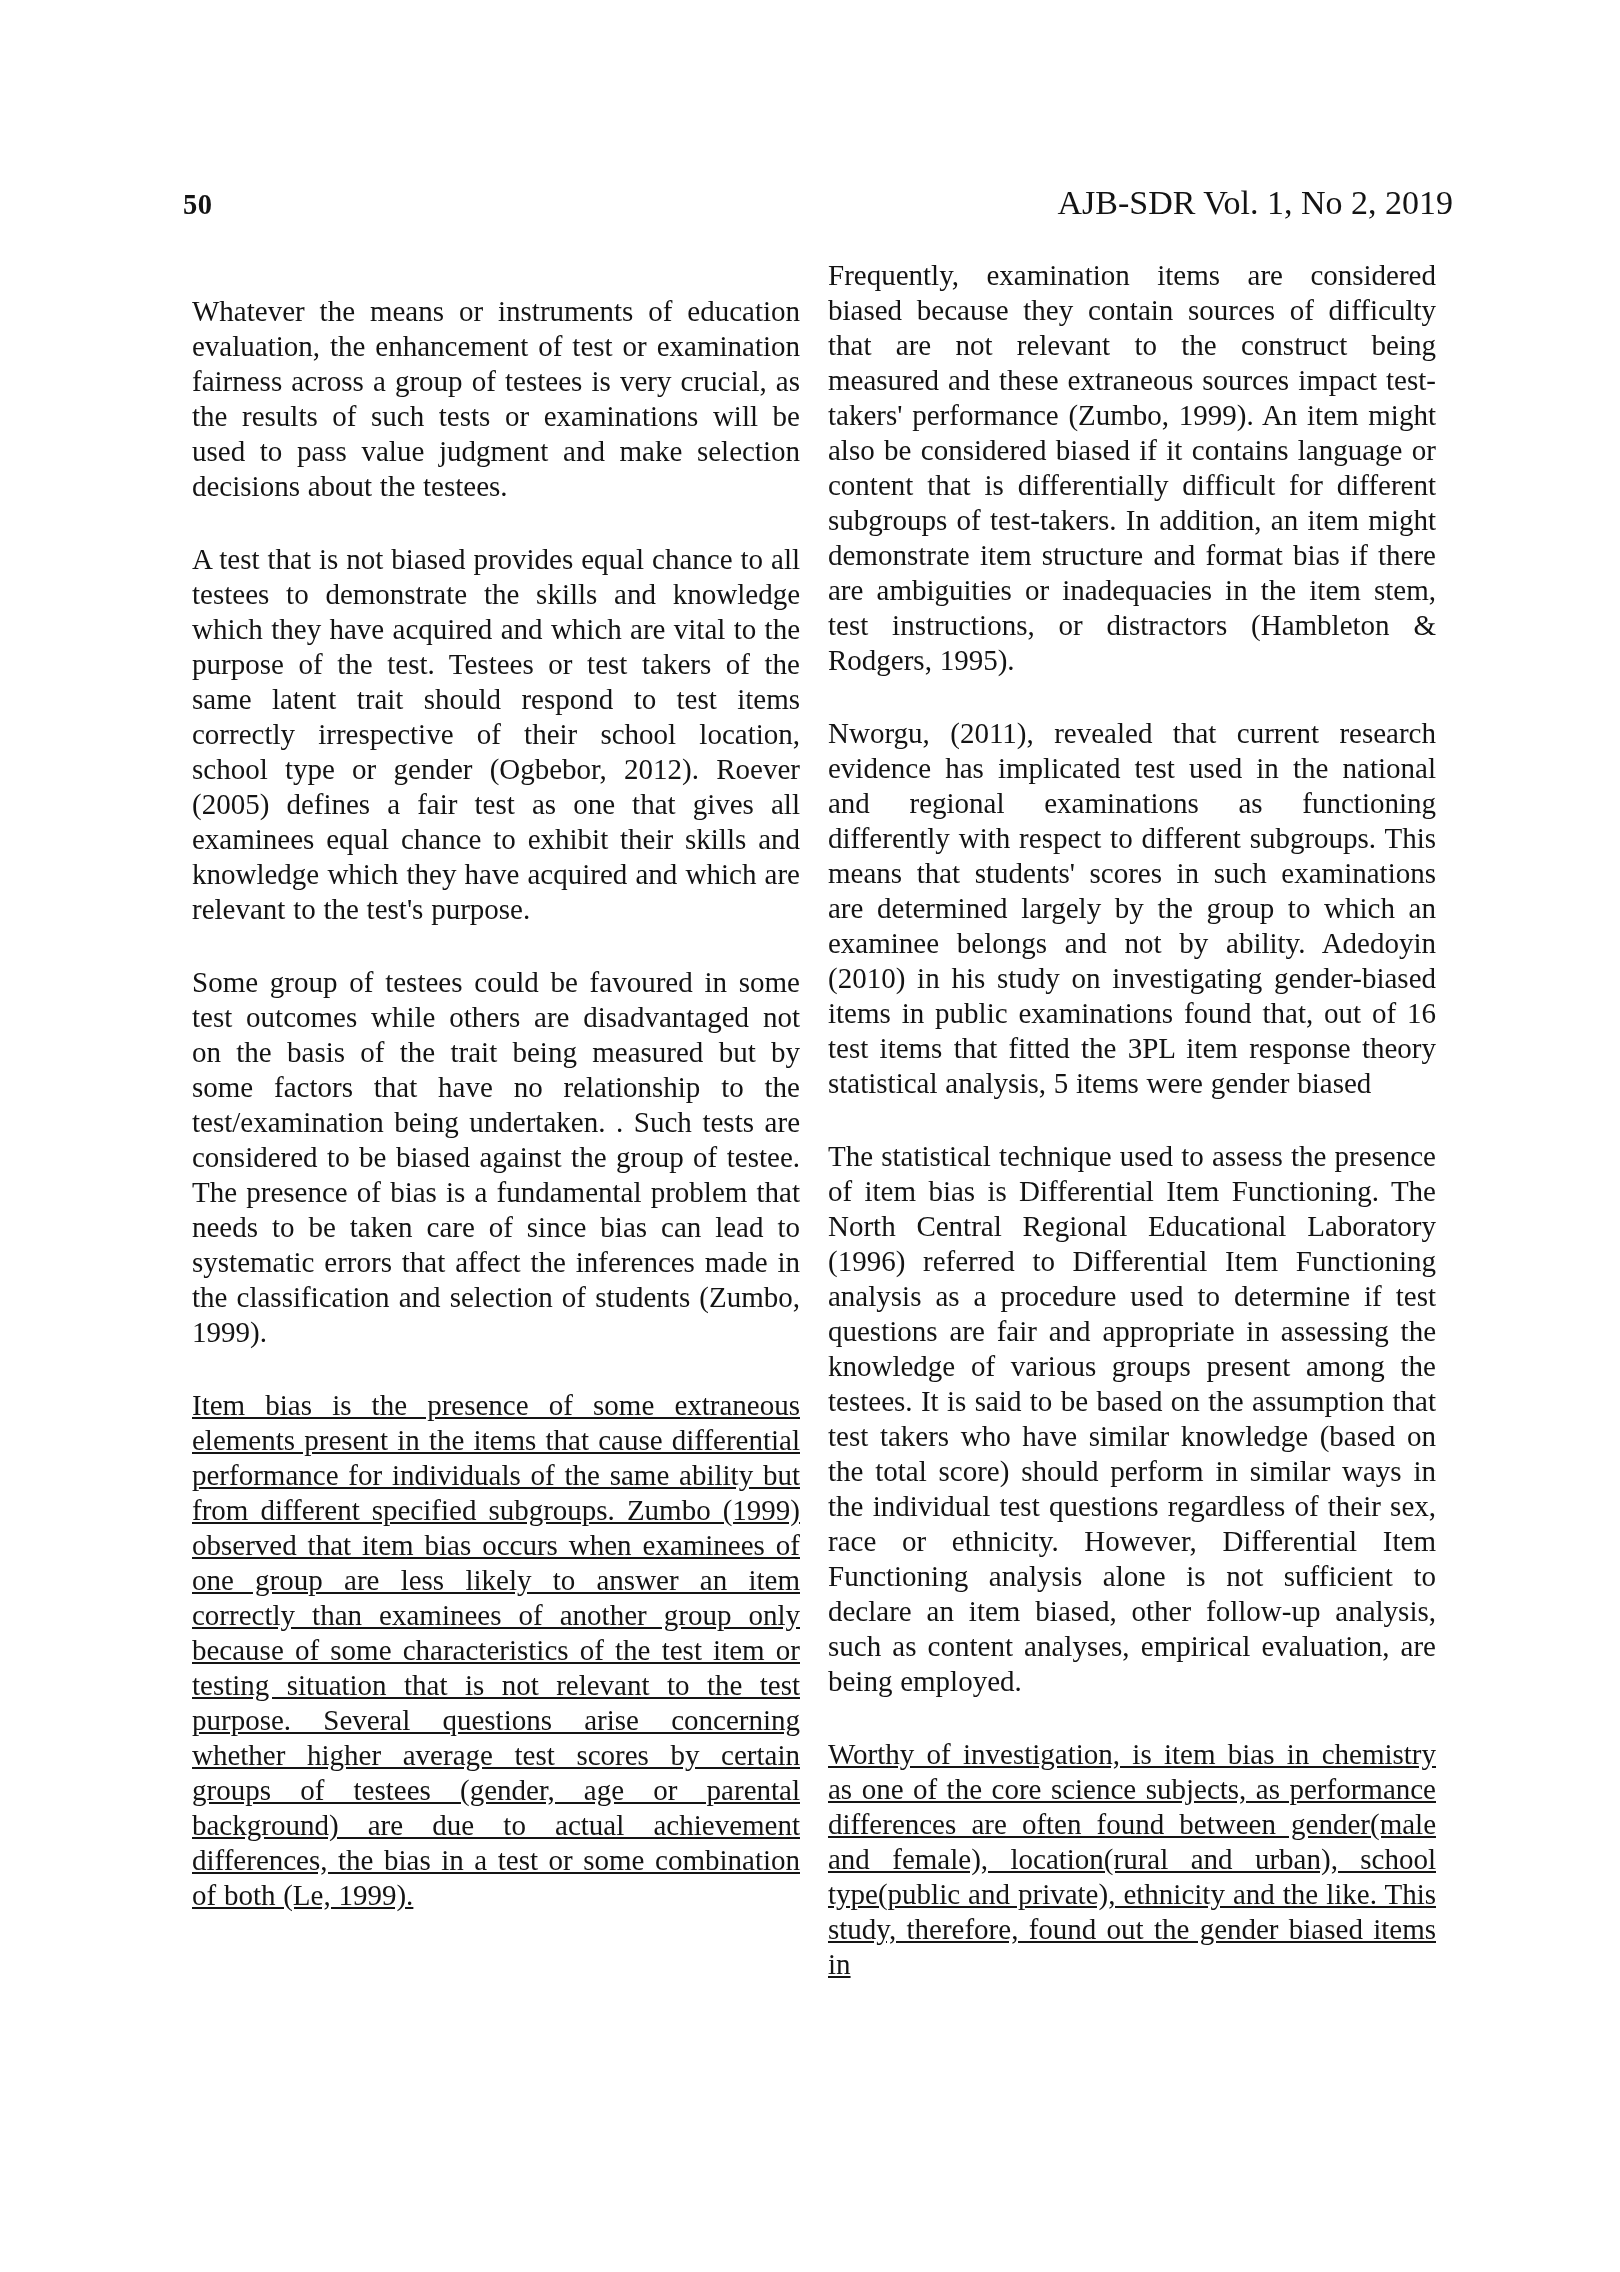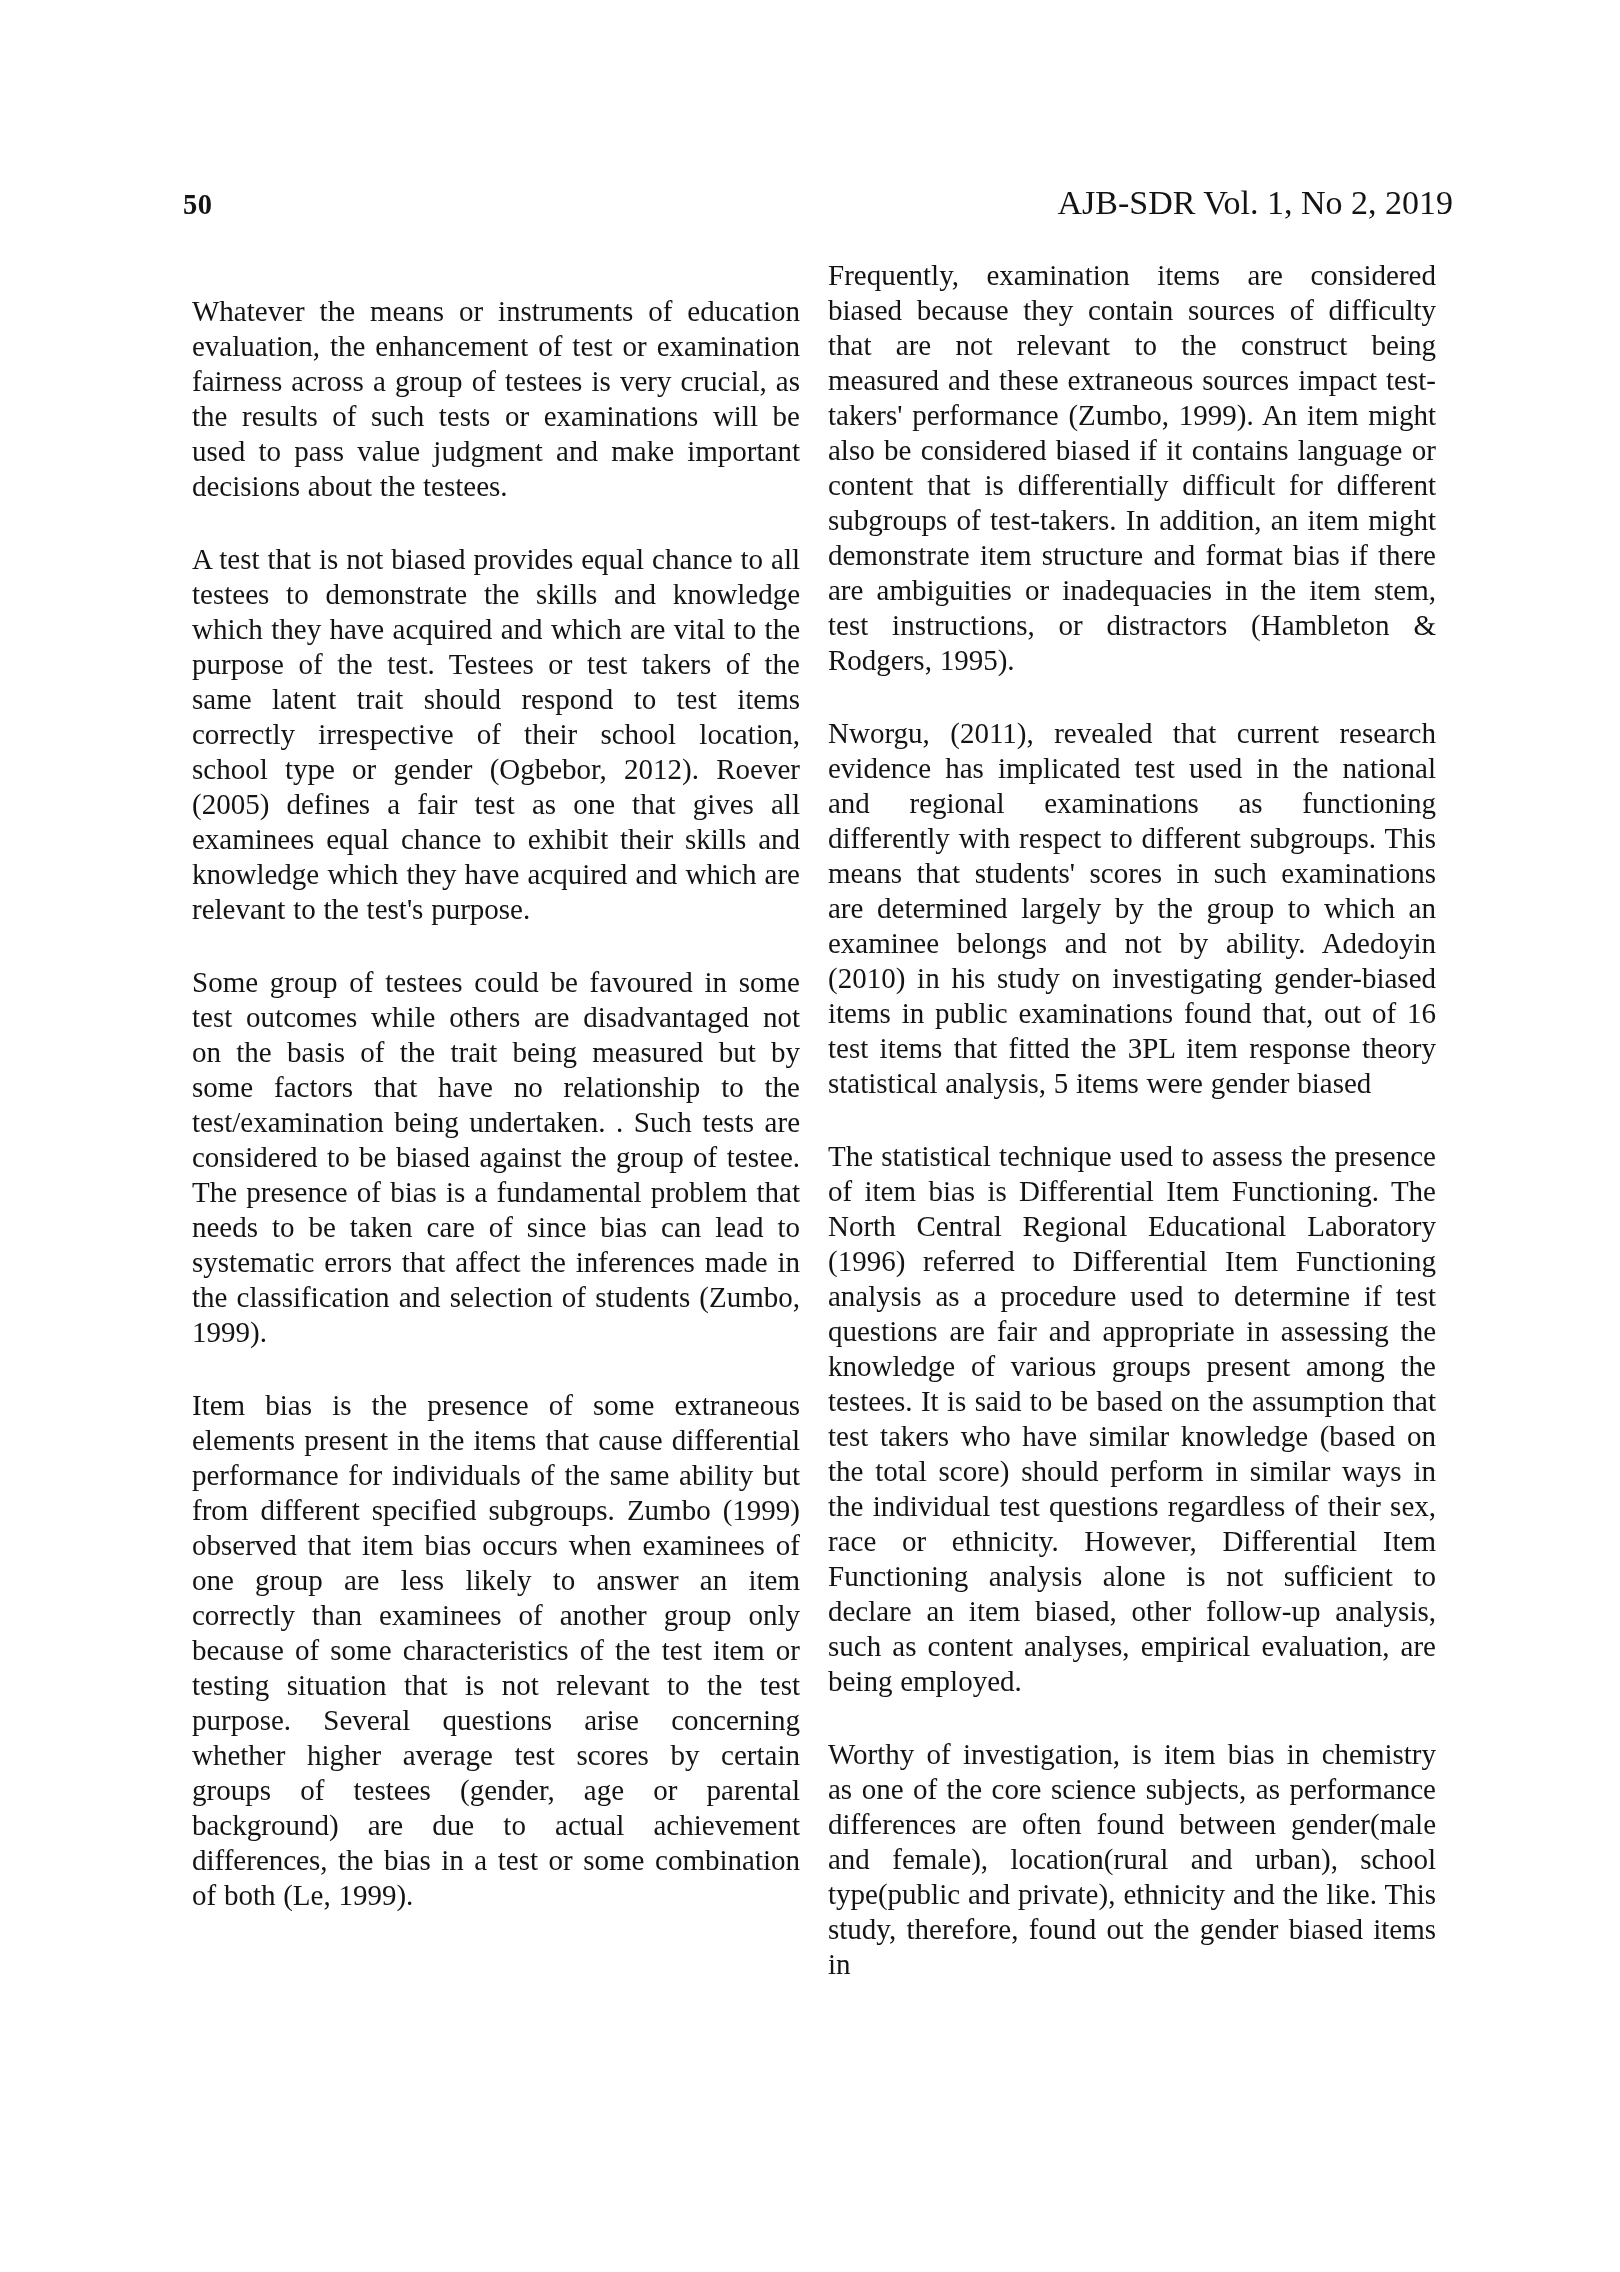--- a/index.html
+++ b/index.html
@@ -51,39 +51,40 @@
     word-spacing: 0.5px;
   }
   .col-left {
     padding-top: 36px;
   }
   .col p {
     margin: 0 1px 38px 0;
   }
   .col p:last-child {
     margin-bottom: 0;
+    text-decoration: underline;
   }
   .force-last {
     text-align-last: justify;
   }
 </style>
 </head>
 <body>
 
 <div class="page">
 
   <header class="page-header">
     <span class="page-num">50</span>
     <span class="journal">AJB-SDR Vol. 1, No 2, 2019</span>
   </header>
 
   <main class="columns">
 
     <section class="col col-left">
-      <p>Whatever the means or instruments of education evaluation, the enhancement of test or examination fairness across a group of testees is very crucial, as the results of such tests or examinations will be used to pass value judgment and make important decisions about the testees.</p>
+      <p>Whatever the means or instruments of education evaluation, the enhancement of test or examination fairness across a group of testees is very crucial, as the results of such tests or examinations will be used to pass value judgment and make selection decisions about the testees.</p>
       <p>A test that is not biased provides equal chance to all testees to demonstrate the skills and knowledge which they have acquired and which are vital to the purpose of the test. Testees or test takers of the same latent trait should respond to test items correctly irrespective of their school location, school type or gender (Ogbebor, 2012). Roever (2005) defines a fair test as one that gives all examinees equal chance to exhibit their skills and knowledge which they have acquired and which are relevant to the test's purpose.</p>
       <p>Some group of testees could be favoured in some test outcomes while others are disadvantaged not on the basis of the trait being measured but by some factors that have no relationship to the test/examination being undertaken. . Such tests are considered to be biased against the group of testee. The presence of bias is a fundamental problem that needs to be taken care of since bias can lead to systematic errors that affect the inferences made in the classification and selection of students (Zumbo, 1999).</p>
       <p>Item bias is the presence of some extraneous elements present in the items that cause differential performance for individuals of the same ability but from different specified subgroups. Zumbo (1999) observed that item bias occurs when examinees of one group are less likely to answer an item correctly than examinees of another group only because of some characteristics of the test item or testing situation that is not relevant to the test purpose. Several questions arise concerning whether higher average test scores by certain groups of testees (gender, age or parental background) are due to actual achievement differences, the bias in a test or some combination of both (Le, 1999).</p>
     </section>
 
     <section class="col col-right">
       <p>Frequently, examination items are considered biased because they contain sources of difficulty that are not relevant to the construct being measured and these extraneous sources impact test-takers' performance (Zumbo, 1999). An item might also be considered biased if it contains language or content that is differentially difficult for different subgroups of test-takers. In addition, an item might demonstrate item structure and format bias if there are ambiguities or inadequacies in the item stem, test instructions, or distractors (Hambleton &amp; Rodgers, 1995).</p>
       <p>Nworgu, (2011), revealed that current research evidence has implicated test used in the national and regional examinations as functioning differently with respect to different subgroups. This means that students' scores in such examinations are determined largely by the group to which an examinee belongs and not by ability. Adedoyin (2010) in his study on investigating gender-biased items in public examinations found that, out of 16 test items that fitted the 3PL item response theory statistical analysis, 5 items were gender biased</p>
       <p>The statistical technique used to assess the presence of item bias is Differential Item Functioning. The North Central Regional Educational Laboratory (1996) referred to Differential Item Functioning analysis as a procedure used to determine if test questions are fair and appropriate in assessing the knowledge of various groups present among the testees. It is said to be based on the assumption that test takers who have similar knowledge (based on the total score) should perform in similar ways in the individual test questions regardless of their sex, race or ethnicity. However, Differential Item Functioning analysis alone is not sufficient to declare an item biased, other follow-up analysis, such as content analyses, empirical evaluation, are being employed.</p>
       <p>Worthy of investigation, is item bias in chemistry as one of the core science subjects, as performance differences are often found between gender(male and female), location(rural and urban), school type(public and private), ethnicity and the like. This study, therefore, found out the gender biased items in</p>

